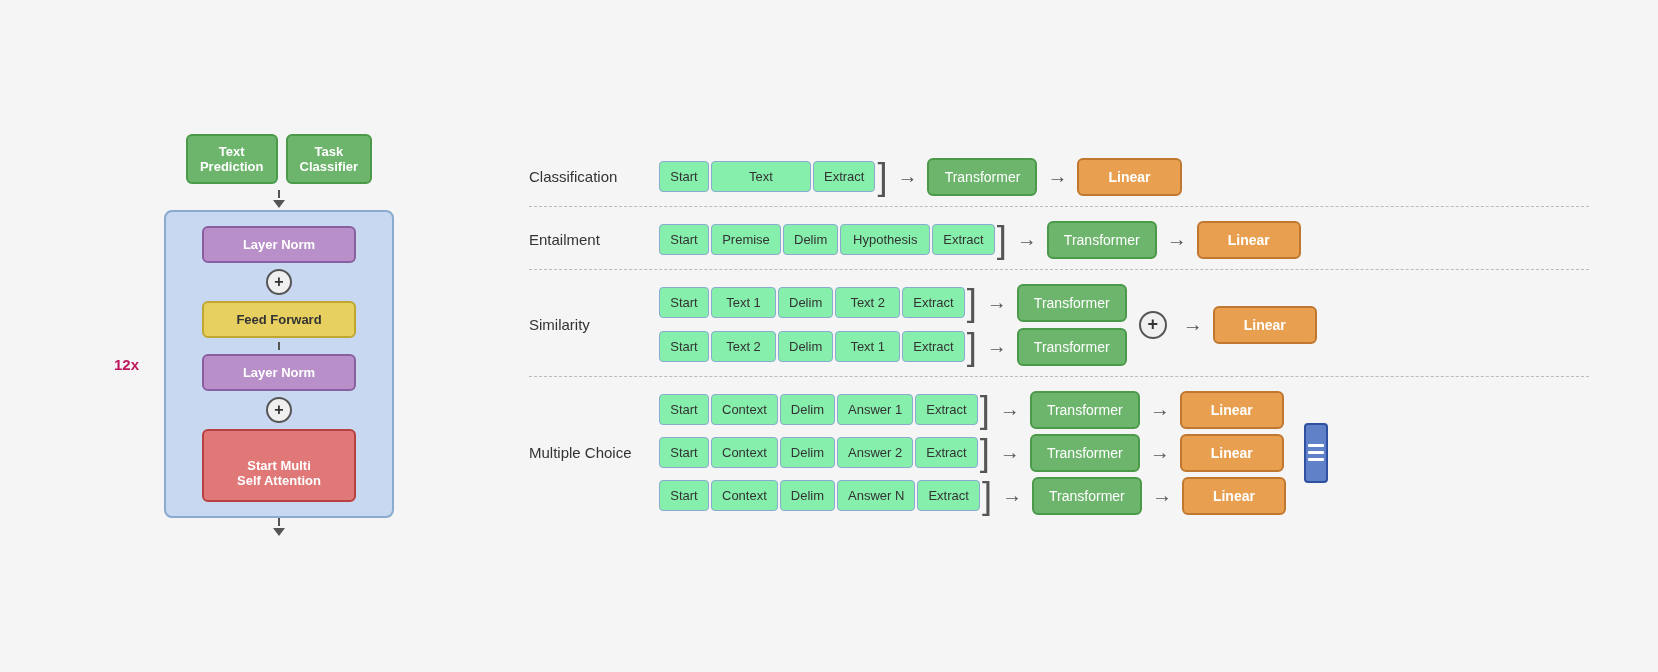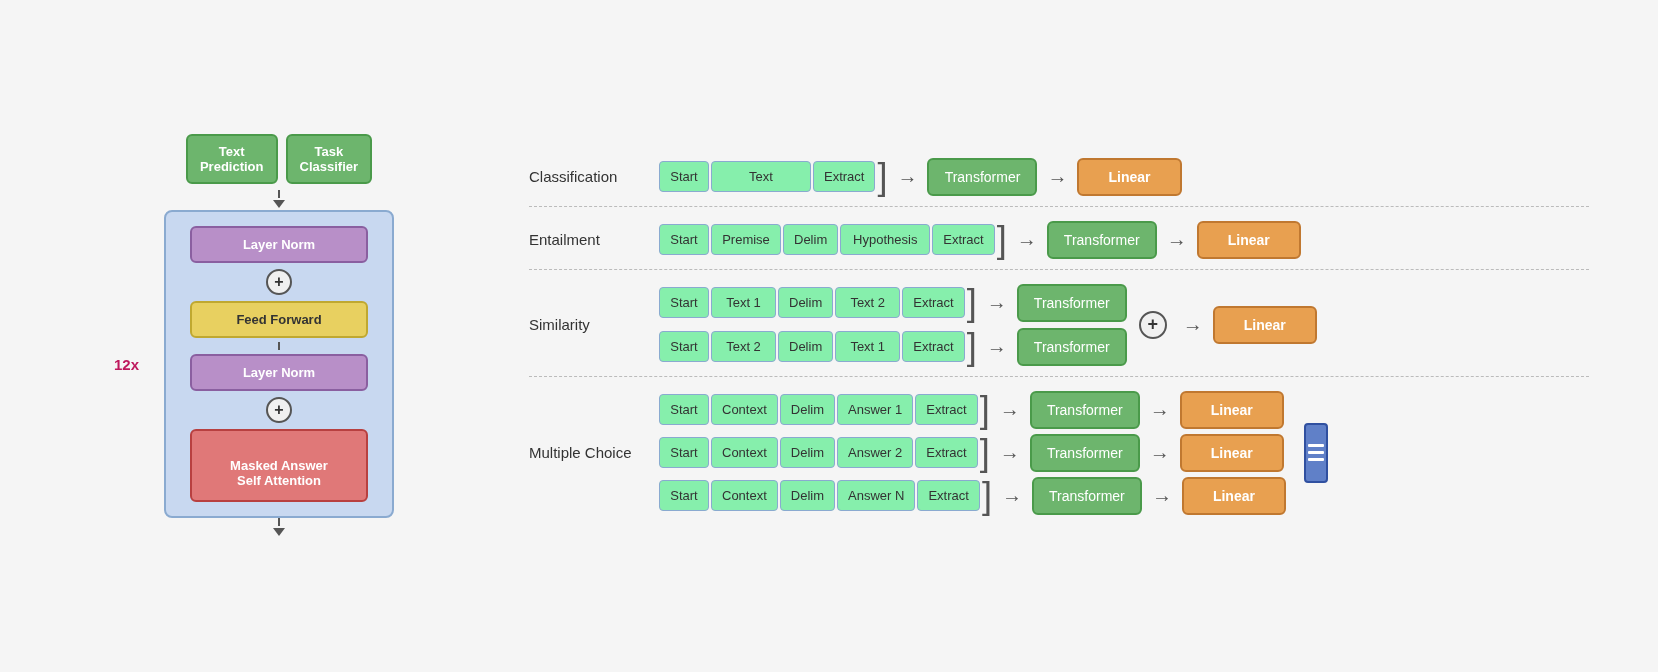--- a/index.html
+++ b/index.html
@@ -80,21 +80,21 @@
       font-weight: bold;
       color: #be185d;
     }
 
     .block-item {
       padding: 9px 16px;
       border-radius: 6px;
       font-size: 13px;
       font-weight: bold;
       text-align: center;
-      width: 178px;
+      width: 154px;
       border: 2px solid;
     }
     .layer-norm-box {
       background: #b88fc8;
       border-color: #8a5fa0;
       color: #fff;
     }
     .feed-forward-box {
       background: #e8d060;
       border-color: #c0a830;
@@ -357,21 +357,21 @@
 
       <div class="block-item layer-norm-box">
         <span>Layer Norm</span>
       </div>
 
       <div class="plus-circle">
         <span>+</span>
       </div>
 
       <div class="block-item masked-attention-box" style="white-space:pre-line;text-align:center;">
-        <span style="white-space:pre-line;">Masked Answer
+        <span style="white-space:pre-line;">Start Multi
 Self Attention</span>
       </div>
     </div>
 
     <div style="display:flex;flex-direction:column;align-items:center;gap:0;">
       <div class="vert-line"></div>
       <div class="arrow-down"></div>
     </div>
 
   </div>

